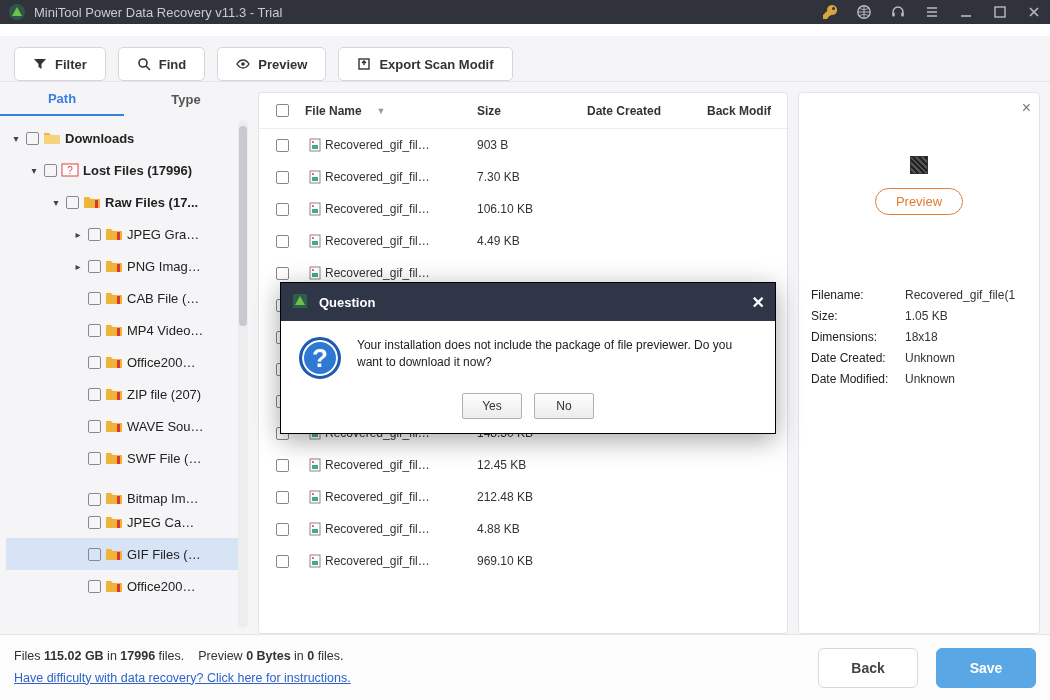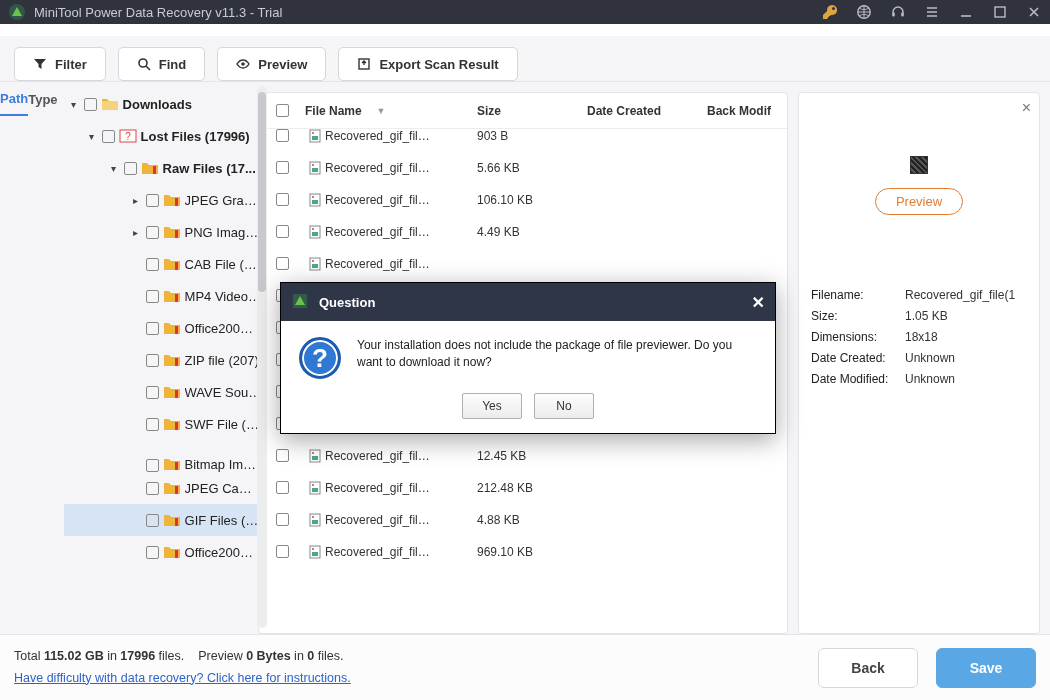--- a/index.html
+++ b/index.html
@@ -15,21 +15,21 @@
 
   
   .toolbar { height: 46px; background:#f5f5f7; border-bottom:1px solid #e5e5e8; display:flex; align-items:flex-end; gap:12px; padding:0 14px; }
   .tbtn { height: 34px; background:#fff; border:1px solid #d5d7dc; border-radius:5px; display:inline-flex; align-items:center; justify-content:center; gap:8px; padding:0 18px; font-size:13px; font-weight:bold; cursor:pointer; }
   .tbtn svg { width:14px; height:14px; }
 
   
   .main { display:flex; height: 552px; background:#f5f5f7; }
 
   
-  .leftwrap { width: 248px; display:flex; flex-direction:row; }
+  .leftwrap { width: 248px; display:flex; flex-direction:column; }
   .tabs2 { height:34px; display:flex; font-size:13px; font-weight:bold; }
   .tabs2 .tab { flex:1; display:flex; align-items:center; justify-content:center; color:#555; cursor:pointer;}
   .tabs2 .tab.active { color:#3a7ee0; border-bottom:2px solid #3a7ee0; }
   .tree-outer { flex:1; padding: 6px 0 0 6px; position:relative;}
   .tree { height:100%; overflow:hidden; }
   .tree-row { display:flex; align-items:center; height:32px; font-size:13px; color:#222; gap:4px; padding-right:6px; cursor:pointer; white-space:nowrap;}
   .tree-row.selected { background:#d6e4f5; }
   .chev { width:12px; display:inline-flex; justify-content:center; font-size:10px; color:#444; }
   .cb { width:13px; height:13px; border:1px solid #888; border-radius:2px; flex:none; }
   .fico { width:18px; height:16px; display:inline-flex; align-items:center; justify-content:center; flex:none; }
@@ -40,21 +40,21 @@
   
   .center { flex:1; padding:10px 10px 0 10px; display:flex; gap:10px;}
   .listpanel { width:530px; background:#fff; border:1px solid #e3e4e8; border-radius:4px; display:flex; flex-direction:column; overflow:hidden;}
   .lhead { display:flex; align-items:center; height:36px; border-bottom:1px solid #eceded; font-size:12px; font-weight:bold; color:#333;}
   .lhead .cbcell{width:46px; display:flex; justify-content:center;}
   .lhead .namecell{flex:1; display:flex; align-items:center; gap:4px;}
   .lhead .sizecell{width:110px;}
   .lhead .datecell{width:120px;}
   .lhead .modcell{width:80px; overflow:hidden;}
   .lbody { flex:1; overflow:hidden;}
-  .lrow { display:flex; height:32px; font-size:12px; color:#333;}
+  .lrow { display:flex; align-items:center; height:32px; font-size:12px; color:#333;}
   .lrow .cbcell{width:46px; display:flex; justify-content:center;}
   .lrow .icocell{width:20px; display:flex; justify-content:center;}
   .lrow .namecell{flex:1; overflow:hidden; white-space:nowrap; text-overflow:ellipsis; padding-right:6px;}
   .lrow .sizecell{width:110px;}
   .lrow .datecell{width:120px;}
   .lrow .modcell{width:80px;}
 
   
   .detail { flex:1; background:#fff; border:1px solid #e3e4e8; border-radius:4px; padding:12px; position:relative; display:flex; flex-direction:column;}
   .detail .close{ position:absolute; right:8px; top:6px; color:#777; cursor:pointer; font-size:16px;}
@@ -164,21 +164,21 @@
           <path fill="none" stroke="#333" stroke-width="1.4" d="M1 7s2.5-4 6-4 6 4 6 4-2.5 4-6 4-6-4-6-4z"></path>
           <circle cx="7" cy="7" r="1.8" fill="#333"></circle>
         </svg>
     <span>Preview</span>
   </div>
   <div class="tbtn">
     <svg viewBox="0 0 14 14">
           <rect x="2" y="2" width="10" height="10" fill="none" stroke="#333" stroke-width="1.4"></rect>
           <path stroke="#333" stroke-width="1.4" d="M7 4v4m-2-2l2-2 2 2"></path>
         </svg>
-    <span>Export Scan Result</span>
+    <span>Export Scan Modif</span>
   </div>
 </div>
 
 <div class="main">
   <div class="leftwrap">
     <div class="tabs2">
       <div class="tab active">Path</div>
       <div class="tab">Type</div>
     </div>
     <div class="tree-outer">
@@ -390,21 +390,21 @@
                 <span class="cb"></span>
               </div>
               <div class="icocell">
                 <svg width="14" height="14" viewBox="0 0 14 14">
                   <rect x="2" y="1" width="10" height="12" fill="#fff" stroke="#888"></rect>
                   <rect x="4" y="7" width="6" height="4" fill="#4a8"></rect>
                   <circle cx="5" cy="4" r="1" fill="#d44"></circle>
                 </svg>
               </div>
               <div class="namecell">Recovered_gif_fil…</div>
-              <div class="sizecell">5.66 KB</div>
+              <div class="sizecell">7.30 KB</div>
               <div class="datecell"></div>
               <div class="modcell"></div>
             </div>
             <div class="lrow">
               <div class="cbcell">
                 <span class="cb"></span>
               </div>
               <div class="icocell">
                 <svg width="14" height="14" viewBox="0 0 14 14">
                   <rect x="2" y="1" width="10" height="12" fill="#fff" stroke="#888"></rect>
@@ -624,21 +624,21 @@
               <span class="v">Unknown</span>
             </div>
       </div>
     </div>
   </div>
 </div>
 
 <div class="footer">
   <div class="status">
     <div>
-      <span>Total </span><span class="bold">115.02 GB</span><span> in </span><span class="bold">17996</span><span> files.</span>
+      <span>Files </span><span class="bold">115.02 GB</span><span> in </span><span class="bold">17996</span><span> files.</span>
       &nbsp;&nbsp;
       <span>Preview </span><span class="bold">0 Bytes</span><span> in </span><span class="bold">0</span><span> files.</span>
     </div>
     <a href="#">Have difficulty with data recovery? Click here for instructions.</a>
   </div>
   <div class="spacer"></div>
   <div class="fbtn back">Back</div>
   <div class="fbtn save">Save</div>
 </div>
 

